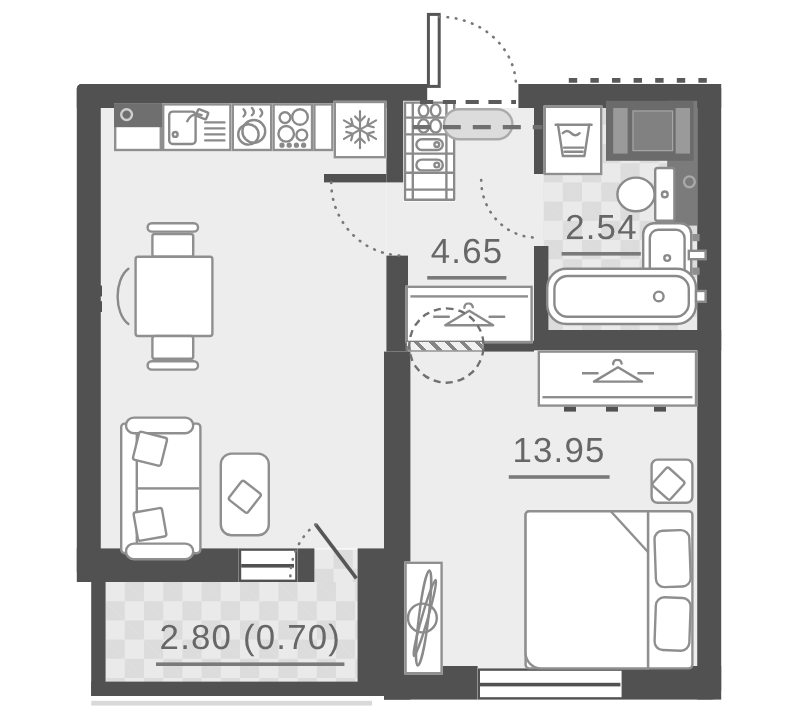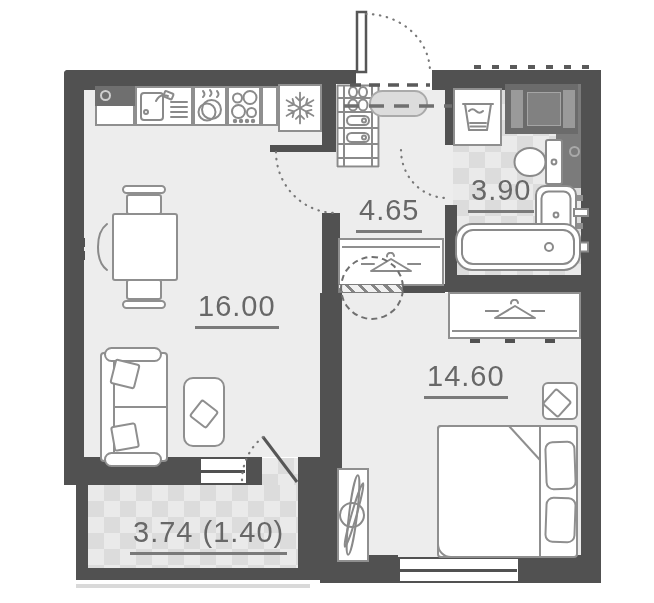--- a/index.html
+++ b/index.html
@@ -278,19 +278,18 @@
     <path d="M276 152 A 60 61 0 0 0 337 213" fill="none" stroke="#787878" stroke-width="2.2" stroke-dasharray="0.5 6.5" stroke-linecap="round"></path>
 
     <path d="M401 150 A 46 48 0 0 0 447 198" fill="none" stroke="#787878" stroke-width="2.2" stroke-dasharray="0.5 6.5" stroke-linecap="round"></path>
 
     <path d="M297 482 L 263 437" stroke="#565656" stroke-width="3" fill="none"></path>
     <path d="M263 437 A 56 56 0 0 0 242 481" fill="none" stroke="#787878" stroke-width="2.2" stroke-dasharray="0.5 6.5" stroke-linecap="round"></path>
 
     <path d="M509 426 L 540 460" stroke="#8f8f8f" stroke-width="2" fill="none"></path>
   </svg>
 
-  <div class="room-label" style="left:195px;top:290px;">16.00</div>
   <div class="room-label" style="left:356px;top:194px;">4.65</div>
-  <div class="room-label" style="left:468px;top:174px;">3.90</div>
-  <div class="room-label" style="left:424px;top:360px;">14.60</div>
-  <div class="room-label" style="left:130px;top:516px;">3.74 (1.40)</div>
+  <div class="room-label" style="left:468px;top:174px;">2.54</div>
+  <div class="room-label" style="left:424px;top:360px;">13.95</div>
+  <div class="room-label" style="left:130px;top:516px;">2.80 (0.70)</div>
 
 </div>
 
 </body></html>

